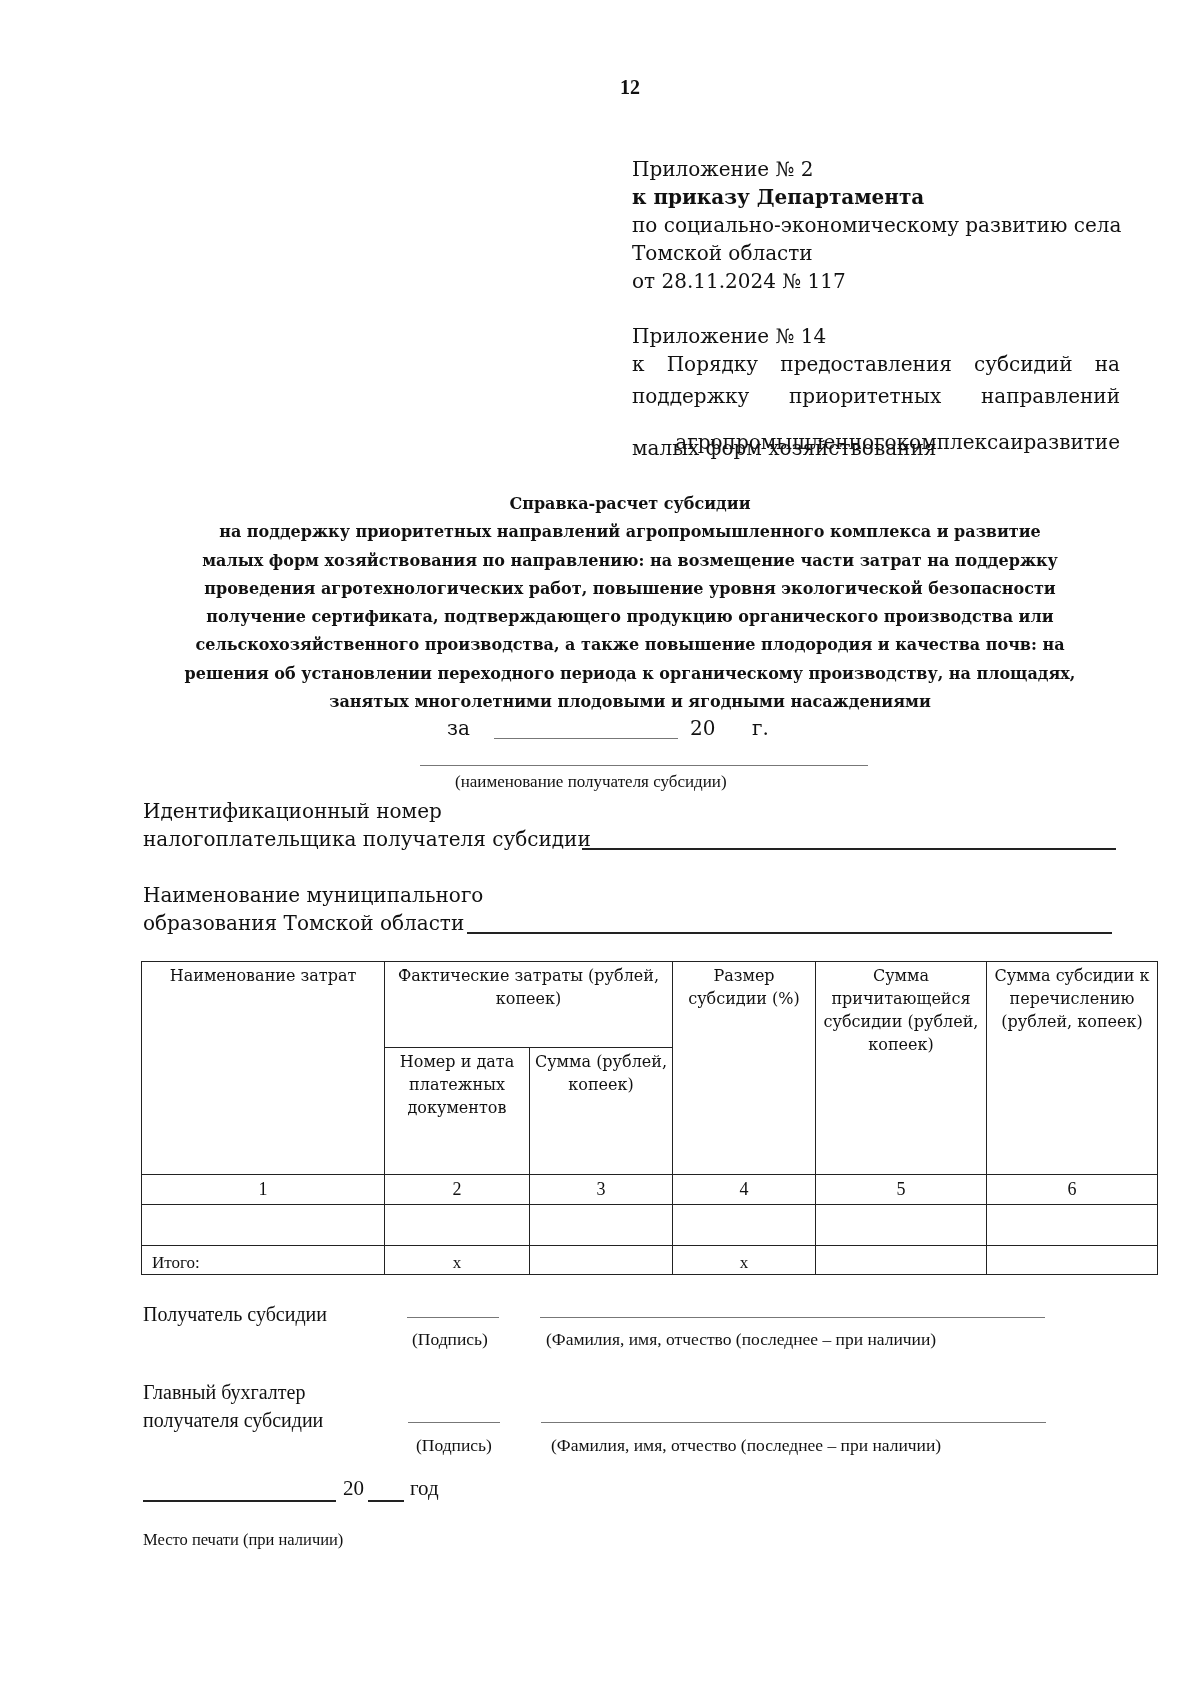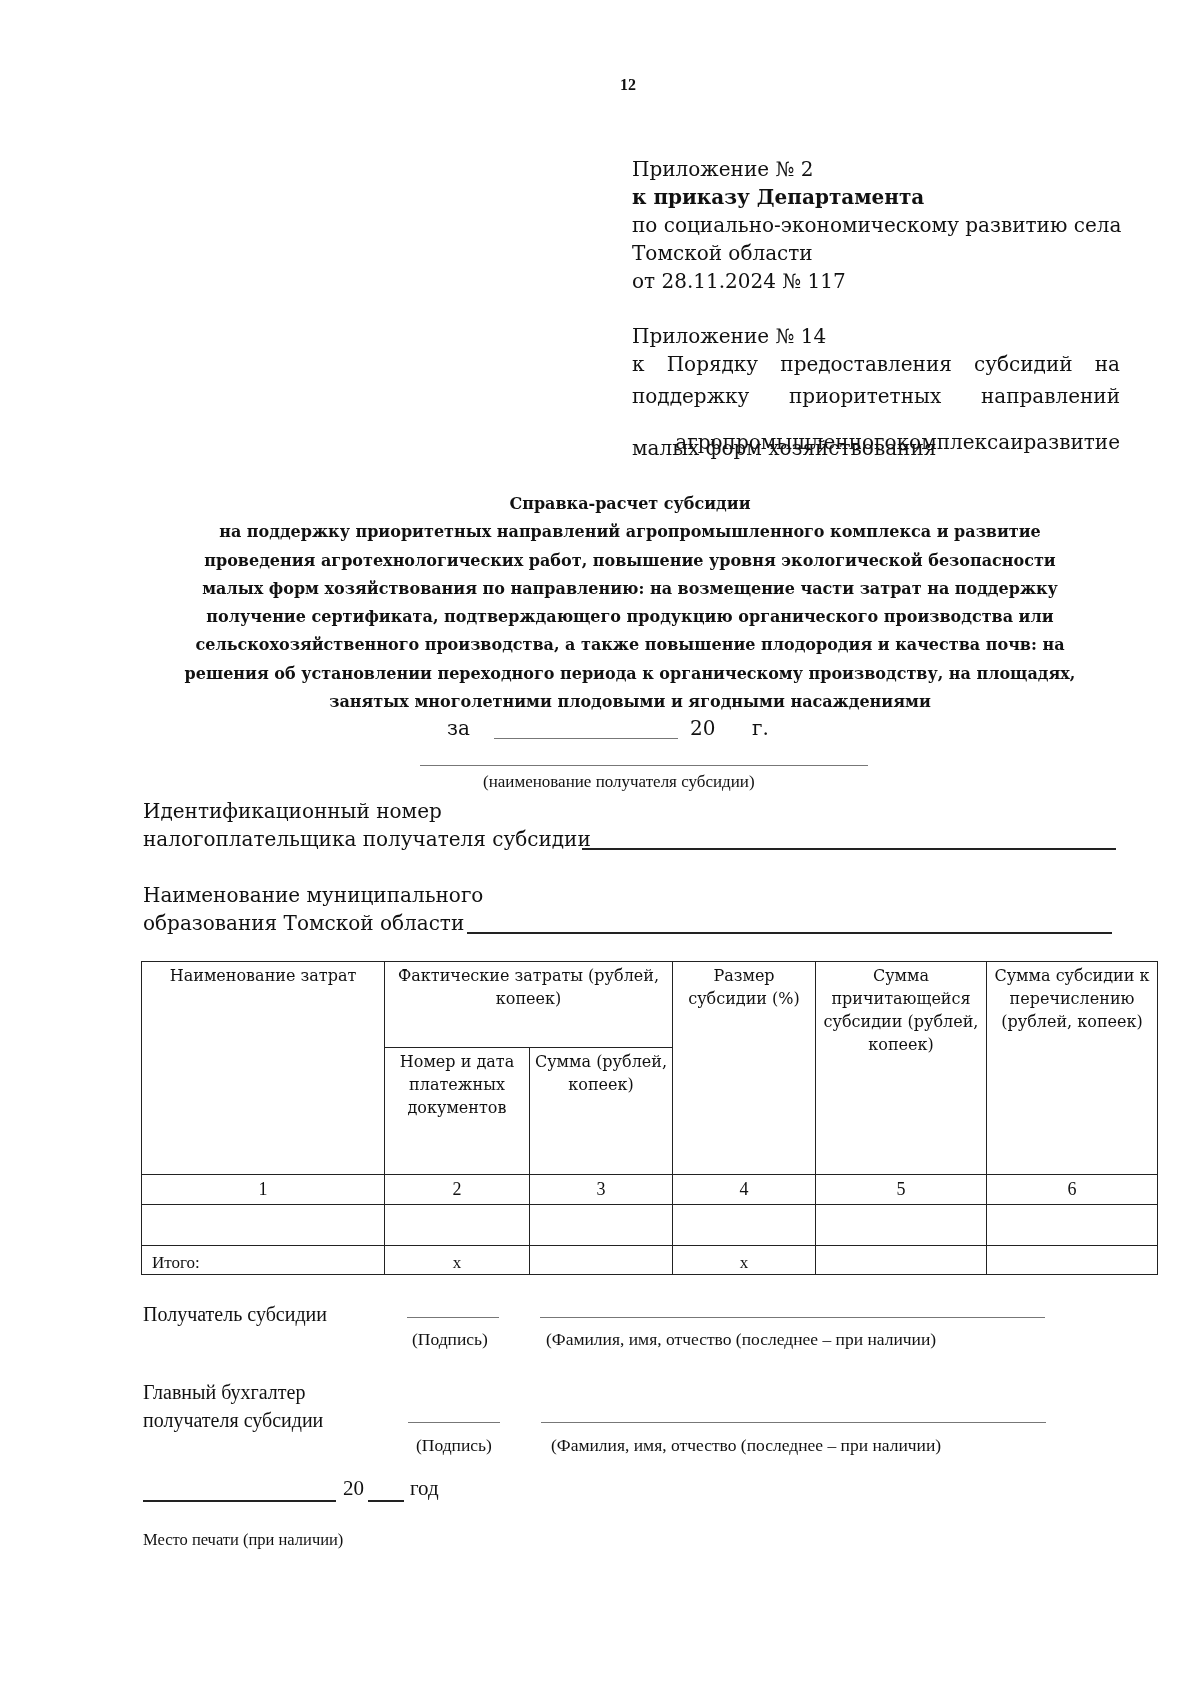--- a/index.html
+++ b/index.html
@@ -1,19 +1,19 @@
 <!DOCTYPE html>
 <html><head>
 <meta charset="utf-8">
 <style>
   html, body { margin: 0; padding: 0; background: #ffffff; }
   body { width: 1200px; height: 1698px; position: relative; overflow: hidden;
          font-family: "DejaVu Serif", "Liberation Serif", serif; color: #111; }
   .abs { position: absolute; white-space: nowrap; }
-  .page-num { left: 620px; top: 76px; font-size: 16px; font-weight: bold; font-family: "Liberation Serif", serif; }
+  .page-num { left: 620px; top: 76px; font-size: 20px; font-weight: bold; font-family: "Liberation Serif", serif; }
   .appx { left: 632px; font-size: 20px; line-height: 28px; }
   .appx2 { left: 632px; width: 488px; font-size: 20px; line-height: 28px; white-space: normal; }
   .justify-line { display: flex; justify-content: space-between; width: 488px; }
   .title-block { left: 130px; width: 1000px; top: 490px; text-align: center; font-size: 16px; line-height: 28.3px; white-space: normal; font-weight: bold; }
   .title-block div { white-space: nowrap; }
   .uline { position: absolute; height: 0; border-bottom: 1.5px solid #777; }
   .uline-dark { position: absolute; height: 0; border-bottom: 2px solid #222; }
   .caption { font-family: "Liberation Serif", serif; font-size: 17px; }
   .label { font-size: 20px; line-height: 28px; }
   table.grid { position: absolute; left: 141px; top: 961px; border-collapse: collapse; font-family: "DejaVu Serif", serif; font-size: 16px; line-height: 23px; }
@@ -58,35 +58,35 @@
     <span>комплекса</span>
     <span>и</span>
     <span>развитие</span>
   </div>
   <div class="abs appx" style="top:434px;">малых форм хозяйствования</div>
 </div>
 
 <div class="abs title-block">
   <div>Справка-расчет субсидии</div>
   <div>на поддержку приоритетных направлений агропромышленного комплекса и развитие</div>
+  <div>малых форм хозяйствования  по направлению: на возмещение части затрат на поддержку</div>
   <div>проведения агротехнологических работ, повышение уровня экологической безопасности</div>
-  <div>малых форм хозяйствования  по направлению: на возмещение части затрат на поддержку</div>
   <div>получение сертификата, подтверждающего продукцию органического производства или</div>
   <div>сельскохозяйственного производства, а также повышение плодородия и качества почв: на</div>
   <div>решения об установлении переходного периода к органическому производству, на площадях,</div>
   <div>занятых многолетними плодовыми и ягодными насаждениями</div>
 </div>
 
 <div class="abs label" style="left:447px; top:714px;">за</div>
 <div class="uline" style="left:494px; top:738px; width:184px;"></div>
 <div class="abs label" style="left:690px; top:714px;">20</div>
 <div class="abs label" style="left:752px; top:714px;">г.</div>
 
 <div class="uline" style="left:420px; top:765px; width:448px;"></div>
-<div class="abs caption" style="left:483px; top:772px;">(наименование получателя субсидии)</div>
+<div class="abs caption" style="left:455px; top:772px;">(наименование получателя субсидии)</div>
 
 <div class="abs label" style="left:143px; top:797px;">Идентификационный номер</div>
 <div class="abs label" style="left:143px; top:825px;text-align:right;">налогоплательщика получателя субсидии</div>
 <div class="uline-dark" style="left:582px; top:848px; width:534px;"></div>
 
 <div class="abs label" style="left:143px; top:881px;">Наименование муниципального</div>
 <div class="abs label" style="left:143px; top:909px;">образования Томской области</div>
 <div class="uline-dark" style="left:467px; top:932px; width:645px;"></div>
 
 <table class="grid">

